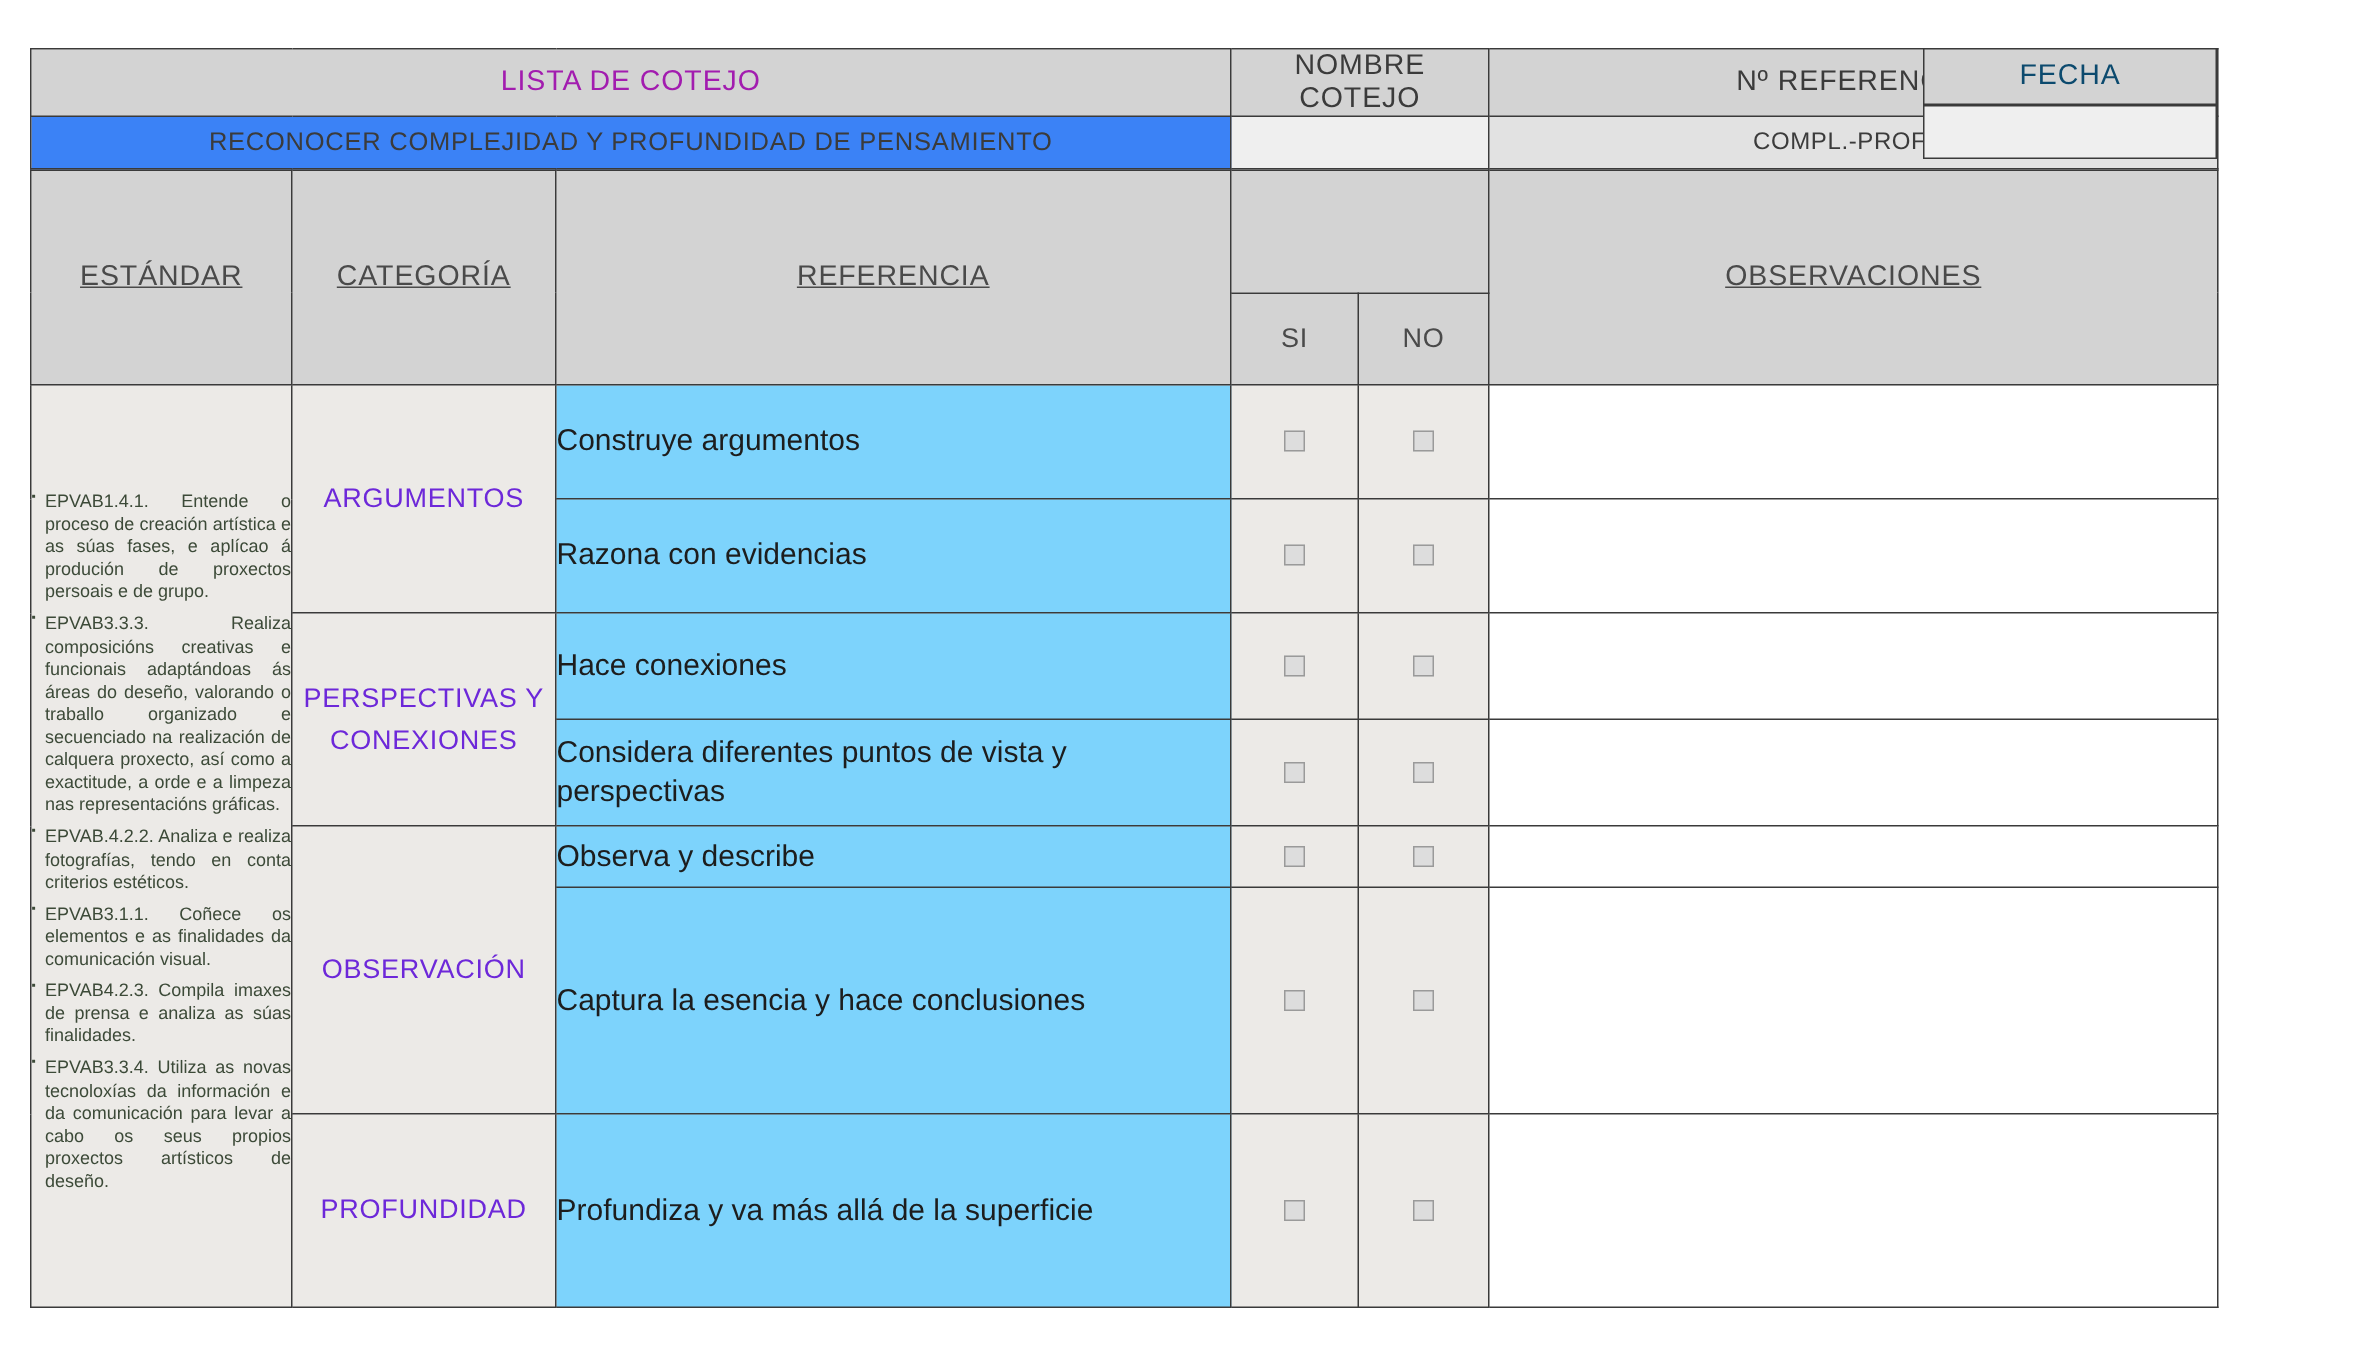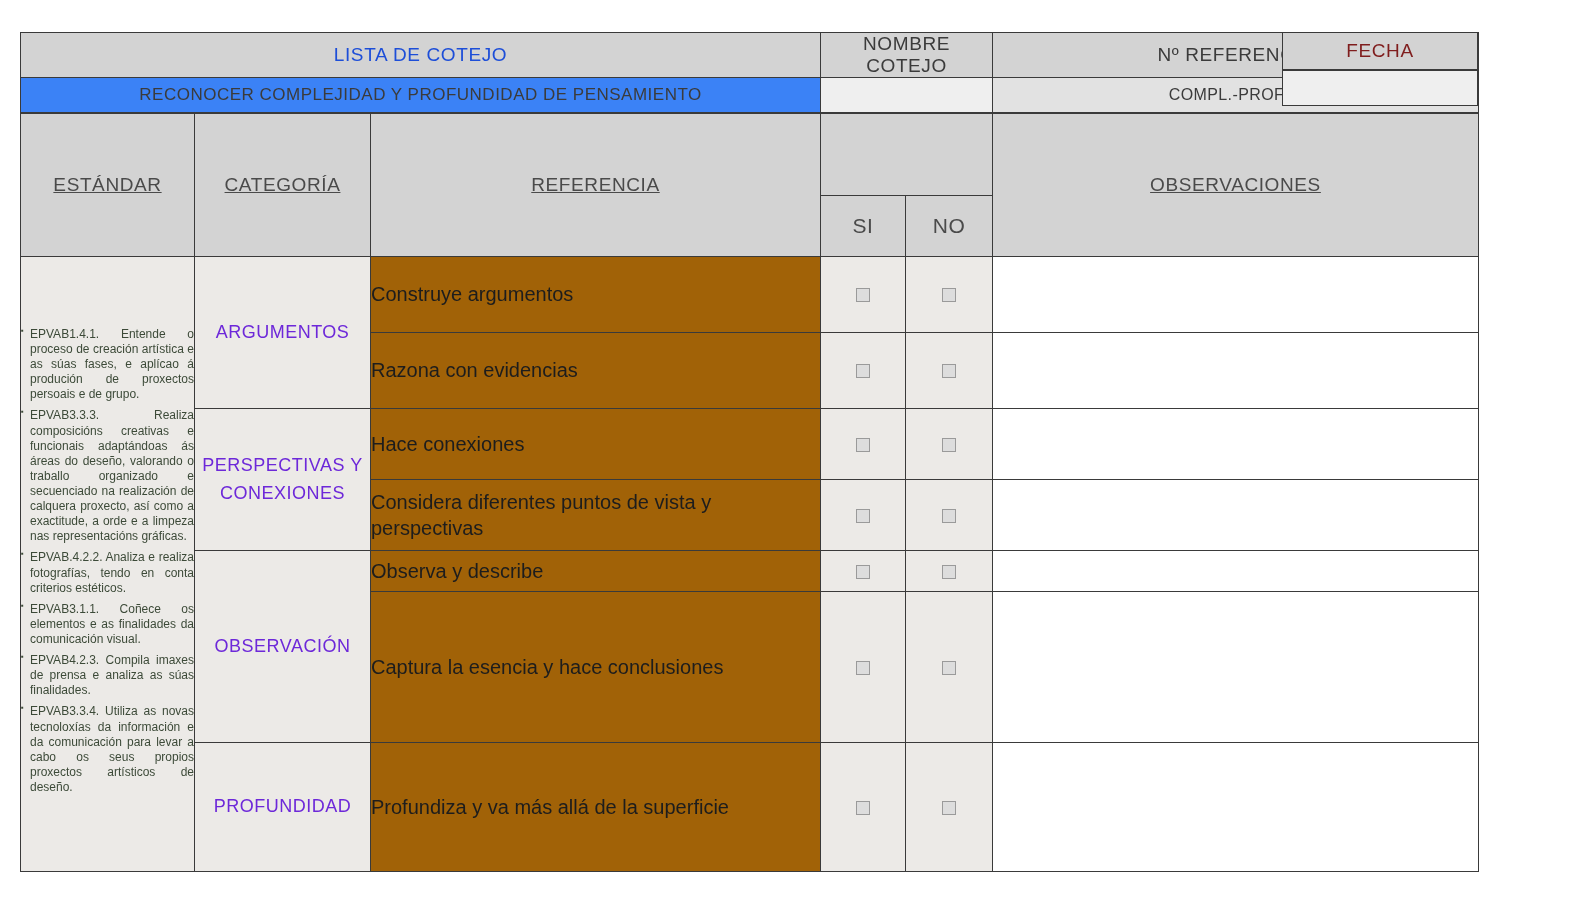--- a/index.html
+++ b/index.html
@@ -38,21 +38,21 @@
     font-size: 19px;
     color: #3b3b3b;
     letter-spacing: .6px;
     height: 38px;
     font-weight: 400;
   }
   .hdr-title {
     background: #d3d3d3;
     text-align: center;
     font-size: 19px;
-    color: #1d4ed8;
+    color: #a21caf;
     letter-spacing: .6px;
     height: 38px;
   }
   .hdr-sub {
     background: #3b82f6;
     text-align: center;
     font-size: 17px;
     color: #3b3b3b;
     letter-spacing: .5px;
     height: 34px;
@@ -85,21 +85,21 @@
     vertical-align: middle;
     padding-bottom: 0;
   }
   .sino-blank {
     background: #d3d3d3;
     height: 78px;
   }
   .sino {
     background: #d3d3d3;
     color: #4a4a4a;
-    font-size: 21px;
+    font-size: 18px;
     text-align: center;
     height: 58px;
     letter-spacing: .5px;
   }
   
   .standard-cell {
     background: #eceae7;
     vertical-align: top;
     padding: 10px 8px 8px 8px;
   }
@@ -127,21 +127,21 @@
   }
   .cat-cell {
     background: #eceae7;
     text-align: center;
     font-size: 18px;
     color: #6d28d9;
     letter-spacing: .5px;
     line-height: 1.55;
   }
   .ind-cell {
-    background: #a16207;
+    background: #7dd3fc;
     font-size: 20px;
     color: #1d1d1d;
     padding: 10px 6px 10px 8px;
     line-height: 1.32;
   }
   .check-cell {
     background: #eceae7;
     text-align: center;
   }
   .obs-cell {
@@ -265,17 +265,17 @@
           <td class="cat-cell">PROFUNDIDAD</td>
           <td class="ind-cell" style="height:128px">Profundiza y va más allá de la superficie</td>
           <td class="check-cell"><span class="cb"></span></td>
           <td class="check-cell"><span class="cb"></span></td>
           <td class="obs-cell"></td>
         </tr>
       </tbody>
     </table>
 
     <div style="position:absolute; left:1066px; top:0; width:392px; height:74px; pointer-events:none;">
-      <div style="position:absolute; left:196px; top:0; width:196px; height:38px; border:1px solid #3a3a3a; box-sizing:border-box; background:#d3d3d3; display:flex; align-items:center; justify-content:center; font-size:19px; color:#7f1d1d; letter-spacing:.6px;">FECHA</div>
+      <div style="position:absolute; left:196px; top:0; width:196px; height:38px; border:1px solid #3a3a3a; box-sizing:border-box; background:#d3d3d3; display:flex; align-items:center; justify-content:center; font-size:19px; color:#0c4a6e; letter-spacing:.6px;">FECHA</div>
       <div style="position:absolute; left:196px; top:38px; width:196px; height:36px; border:1px solid #3a3a3a; box-sizing:border-box; background:#efefef;"></div>
     </div>
   </div>
 </div>
 
 </body></html>

